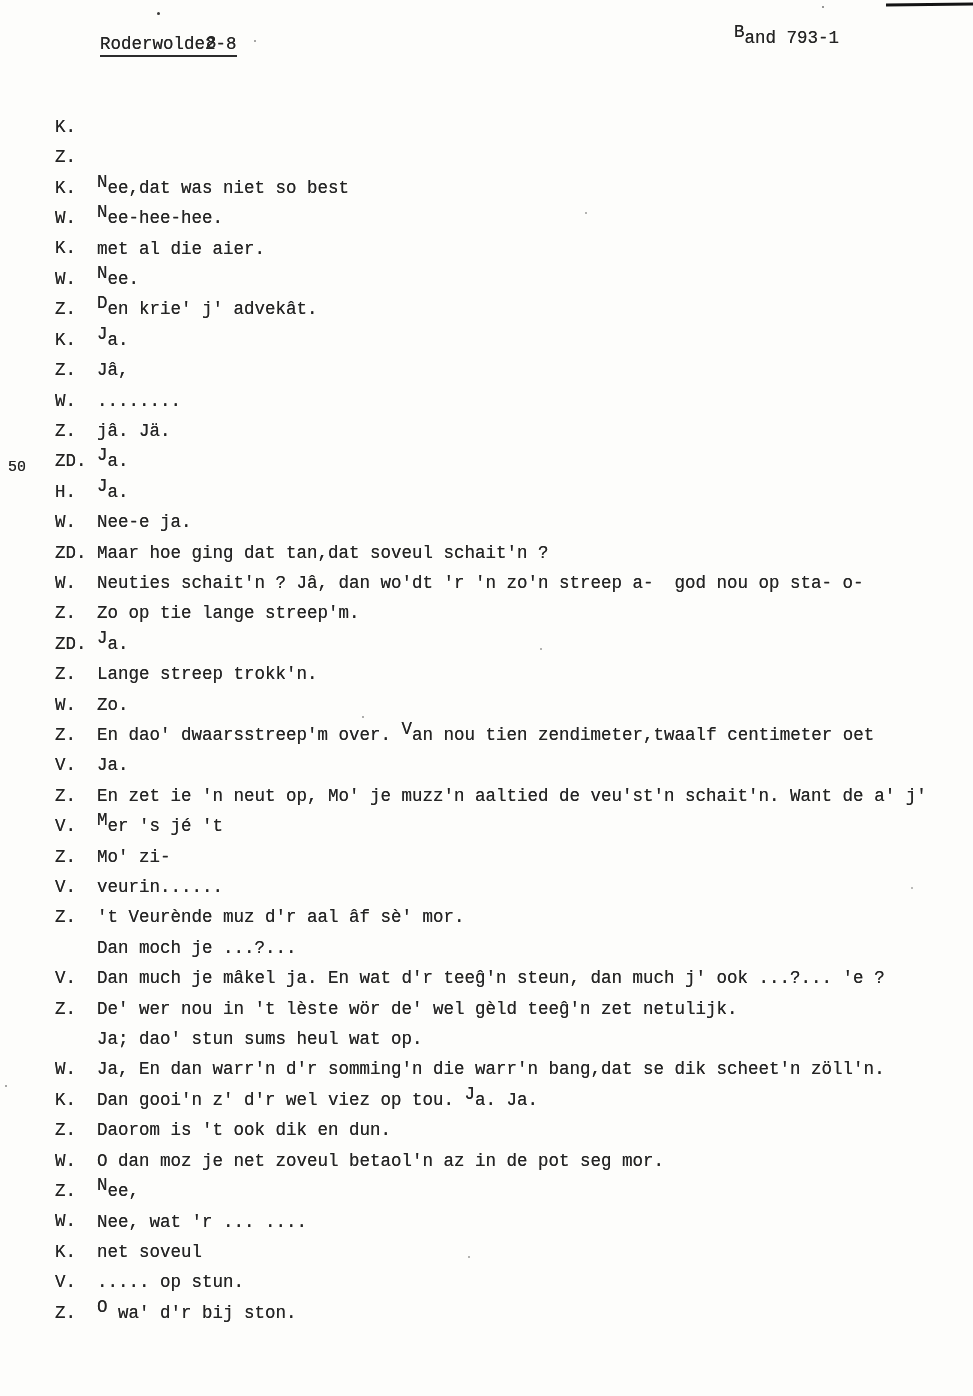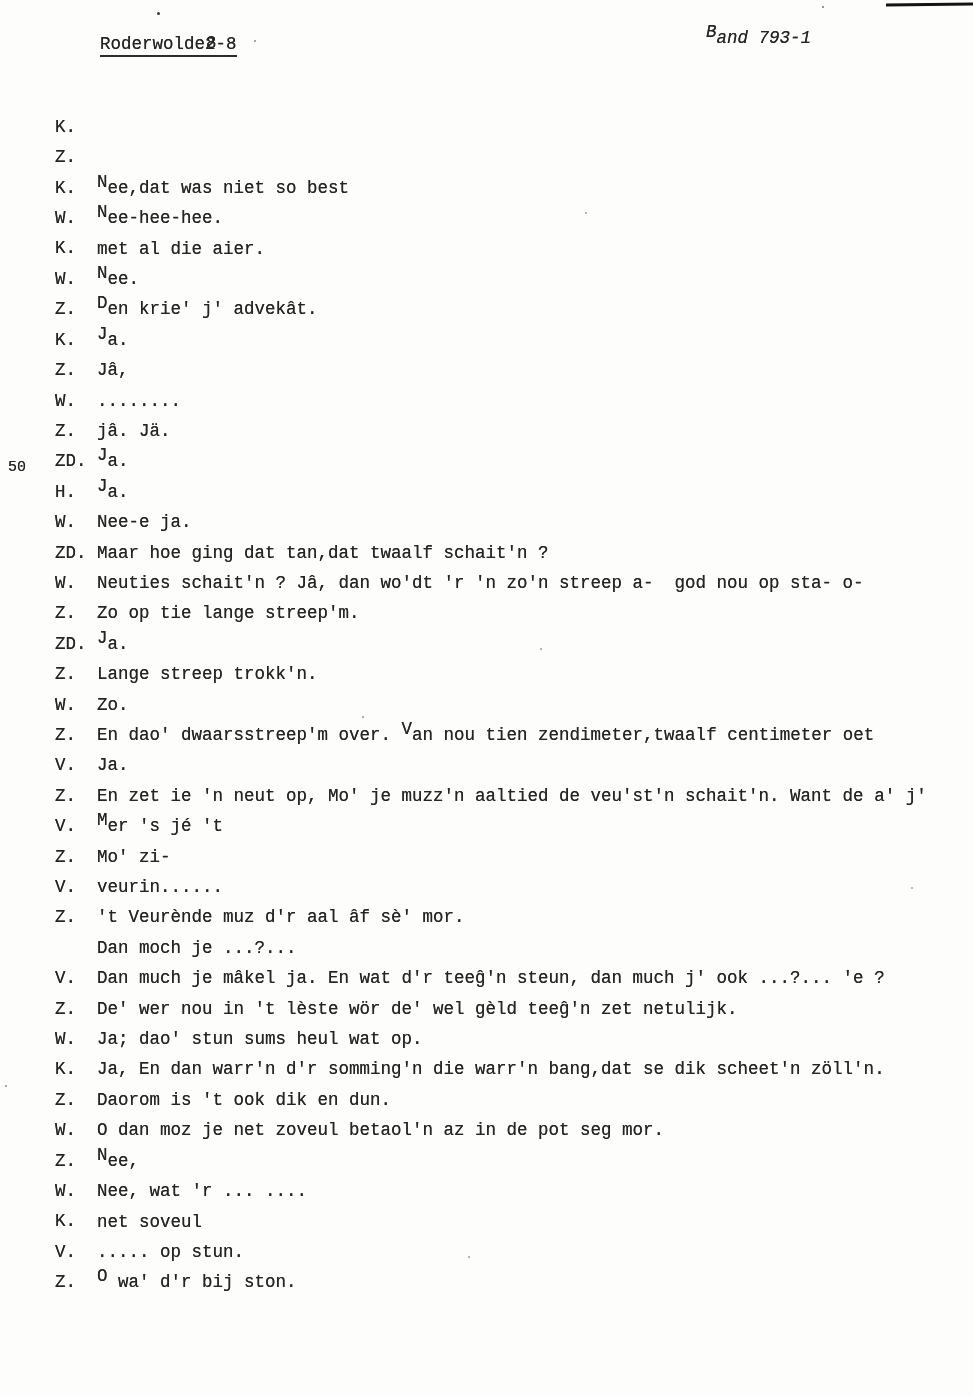--- a/index.html
+++ b/index.html
@@ -16,21 +16,21 @@
     font-size:17.5px;
     text-shadow:0 0 .5px rgba(20,20,20,.75);
     white-space:pre;
   }
   
   .doc-title{
     position:absolute;left:100px;top:34px;
     border-bottom:2px solid #2c2c2c;
     padding-bottom:1px;
   }
-  .band{position:absolute;left:706px;top:28px;font-style:italic;}
+  .band{position:absolute;left:734px;top:28px;}
   
   .lines{position:absolute;left:0;top:51px;right:0;}
   .row{position:relative;height:30.42px;line-height:30.42px;}
   .note{position:absolute;left:8px;top:7px;font-size:15px;}
   .speaker{position:absolute;left:55px;}
   .text{display:block;margin-left:97px;}
   .sup{position:relative;top:-6px;}
   .ov{position:relative;display:inline-block;}
   .ov i{position:absolute;left:1px;top:-1px;font-style:normal;}
   
@@ -115,21 +115,21 @@
     <span class="text"><span class="sup">J</span><span>a.</span></span>
   </div>
       <div class="row tw">
     <span class="note"></span>
     <span class="speaker">ZD.</span>
     <span class="text"><span>Nee-e ja.</span></span>
   </div>
       <div class="row tw">
     <span class="note"></span>
     <span class="speaker">H.</span>
-    <span class="text"><span>Maar hoe ging dat tan,dat twaalf schait'n ?</span></span>
+    <span class="text"><span>Maar hoe ging dat tan,dat soveul schait'n ?</span></span>
   </div>
       <div class="row tw">
     <span class="note">50</span>
     <span class="speaker">W.</span>
     <span class="text"><span>Neuties schait'n ? Jâ, dan wo'dt 'r 'n zo'n streep a-  god nou op sta- o-</span></span>
   </div>
       <div class="row tw">
     <span class="note"></span>
     <span class="speaker">ZD.</span>
     <span class="text"><span>Zo op tie lange streep'm.</span></span>
@@ -201,20 +201,25 @@
   </div>
       <div class="row tw">
     <span class="note"></span>
     <span class="speaker">V.</span>
     <span class="text"><span>Ja; dao' stun sums heul wat op.</span></span>
   </div>
       <div class="row tw">
     <span class="note"></span>
     <span class="speaker">Z.</span>
     <span class="text"><span>Ja, En dan warr'n d'r somming'n die warr'n bang,dat se dik scheet'n zöll'n.</span></span>
+  </div>
+      <div class="row tw">
+    <span class="note"></span>
+    <span class="speaker"></span>
+    <span class="text"><span>Dan gooi'n z' d'r wel viez op tou. </span><span class="sup">J</span><span>a. Ja.</span></span>
   </div>
       <div class="row tw">
     <span class="note"></span>
     <span class="speaker">W.</span>
     <span class="text"><span>Daorom is 't ook dik en dun.</span></span>
   </div>
       <div class="row tw">
     <span class="note"></span>
     <span class="speaker">K.</span>
     <span class="text"><span>O dan moz je net zoveul betaol'n az in de pot seg mor.</span></span>

